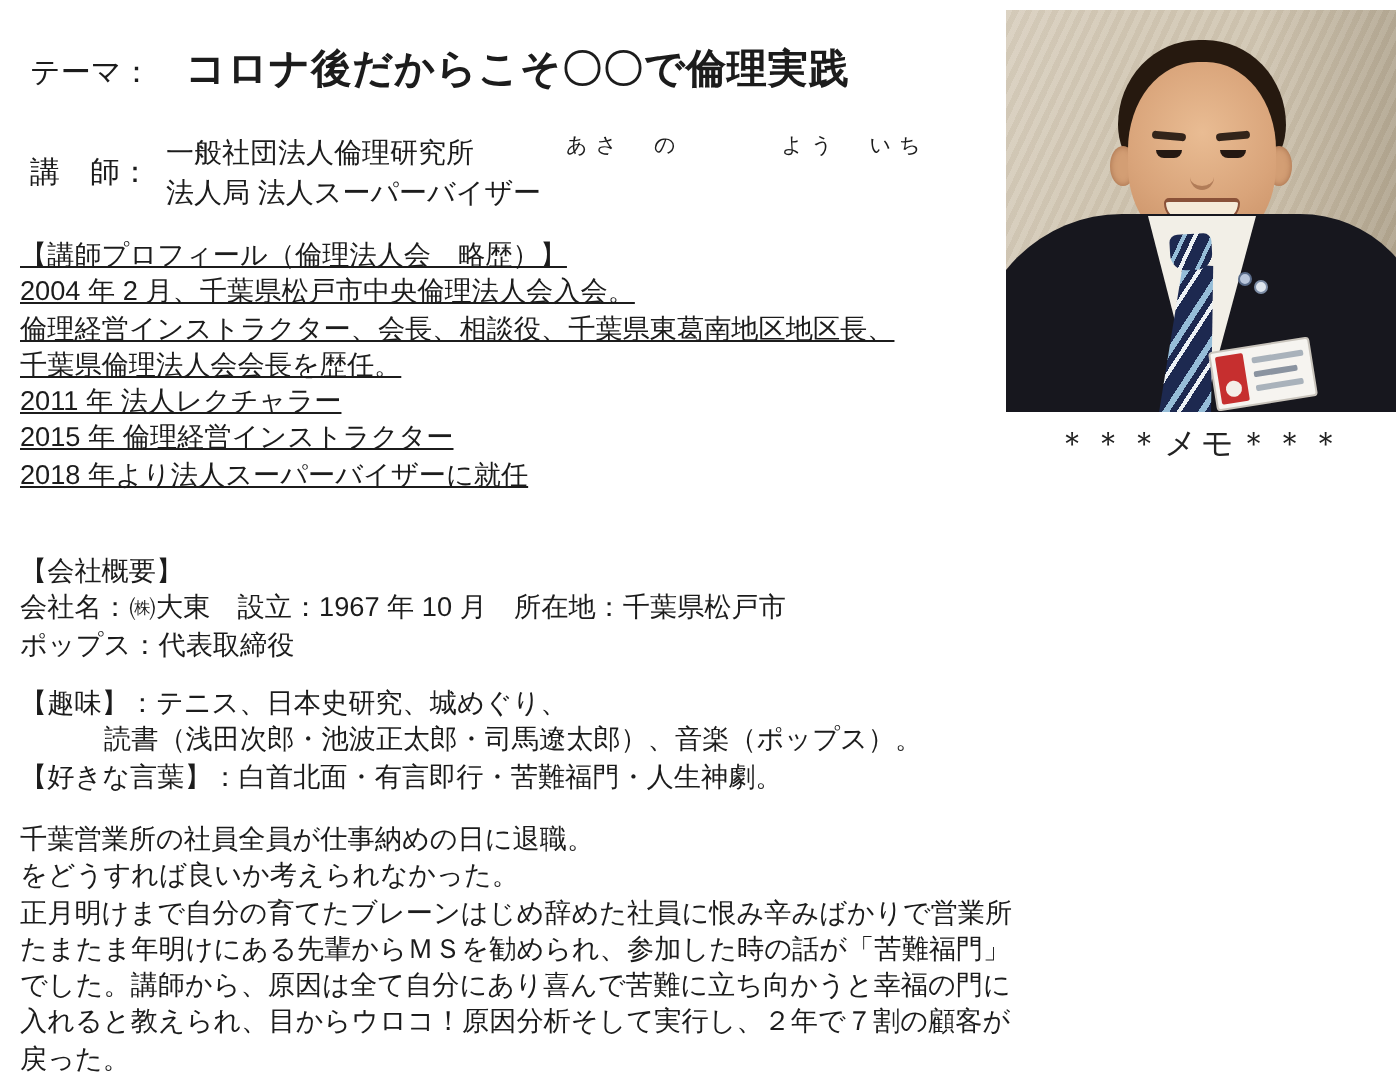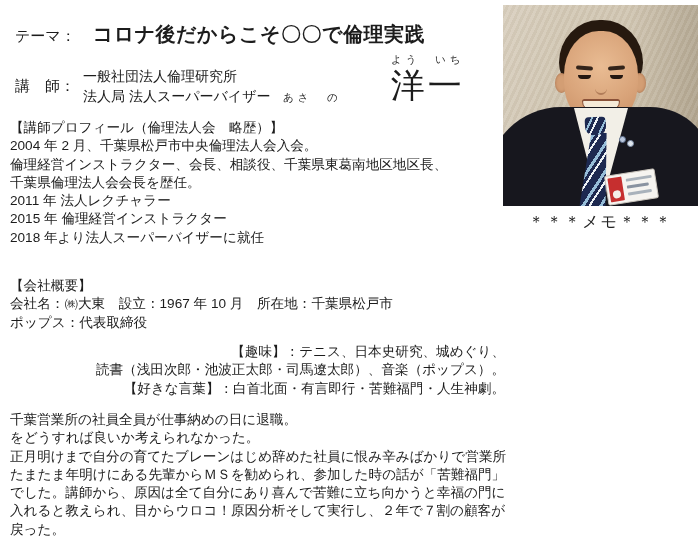--- a/index.html
+++ b/index.html
@@ -25,23 +25,23 @@
   .org-line { font-size:14px; line-height:20px; white-space:pre; }
 
   .name-block { left:283px; top:53px; display:flex; align-items:flex-end;gap:39px; }
   .name-col { display:flex; flex-direction:column; align-items:center; margin-right:10px; }
   .name-kana { font-size:10.5px; letter-spacing:4px; line-height:13px; white-space:pre; }
   .name-kanji { font-size:34px; line-height:38px; letter-spacing:3px; white-space:pre; }
   .honorific { font-size:17px; margin-left:8px; padding-bottom:4px; }
 
   .textblock { left:10px; width:495px; font-size:13.6px; line-height:18.3px; }
   .textblock div { white-space:pre; }
-  .block-profile { top:119px; }
+  .block-profile { top:119px;text-decoration:underline; }
   .block-company { top:277px; }
-  .block-hobbies { top:343px;text-align:right; }
+  .block-hobbies { top:343px; }
   .hobby-indent { padding-left:42px; }
   .block-story { top:411px; }
 
   
   .photo {
     left:503px; top:5px; width:195px; height:201px;
     overflow:hidden;
     background:linear-gradient(135deg,#d6ccba 0%,#cfc4b0 45%,#c4b7a0 100%);
   }
   .photo-texture {
@@ -111,21 +111,20 @@
     <span class="theme-label">テーマ：</span>
     <span class="theme-title">コロナ後だからこそ〇〇で倫理実践</span>
   </div>
 
   <div class="abs name-block">
     <span class="name-col">
       <span class="name-kana">あさ　の</span>
     </span>
     <span class="name-col">
       <span class="name-kana">よう　いち</span>
-      <span class="name-kanji">洋一</span>
     </span>
     <span class="honorific">氏</span>
   </div>
 
   <div class="abs textblock block-profile">
     <div>【講師プロフィール（倫理法人会　略歴）】</div>
     <div>2004 年 2 月、千葉県松戸市中央倫理法人会入会。</div>
     <div>倫理経営インストラクター、会長、相談役、千葉県東葛南地区地区長、</div>
     <div>千葉県倫理法人会会長を歴任。</div>
     <div>2011 年 法人レクチャラー</div>

